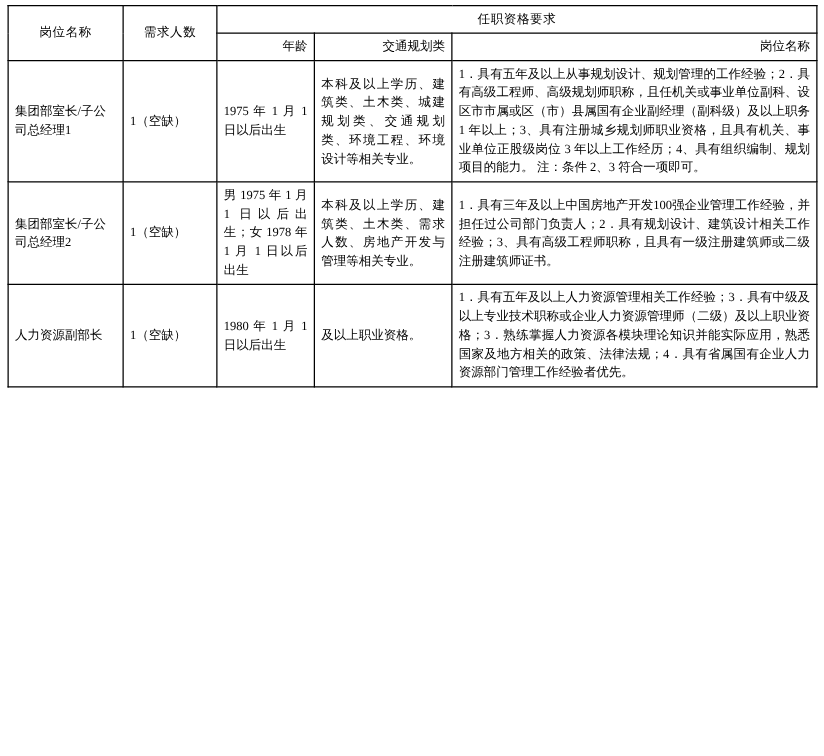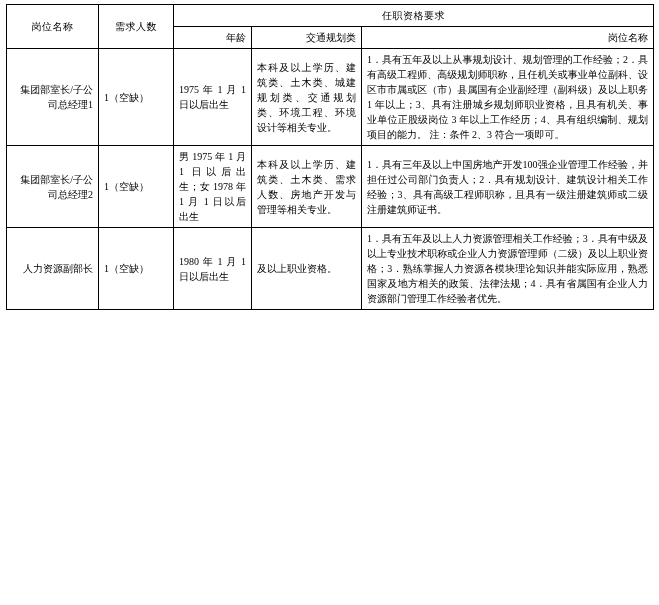--- a/index.html
+++ b/index.html
@@ -38,21 +38,21 @@
     font-weight: bold;
     font-size: 14.5px;
     letter-spacing: 0.5px;
   }
   .hdr-sub {
     text-align: right;
     font-weight: bold;
     font-size: 14px;
   }
   .pos-name {
-    text-align: right;
+    text-align: left;
     font-size: 13.5px;
     line-height: 1.7;
   }
   .num {
     font-size: 13.5px;
     line-height: 1.7;
   }
   .age {
     text-align: justify;
     text-justify: inter-ideograph;

